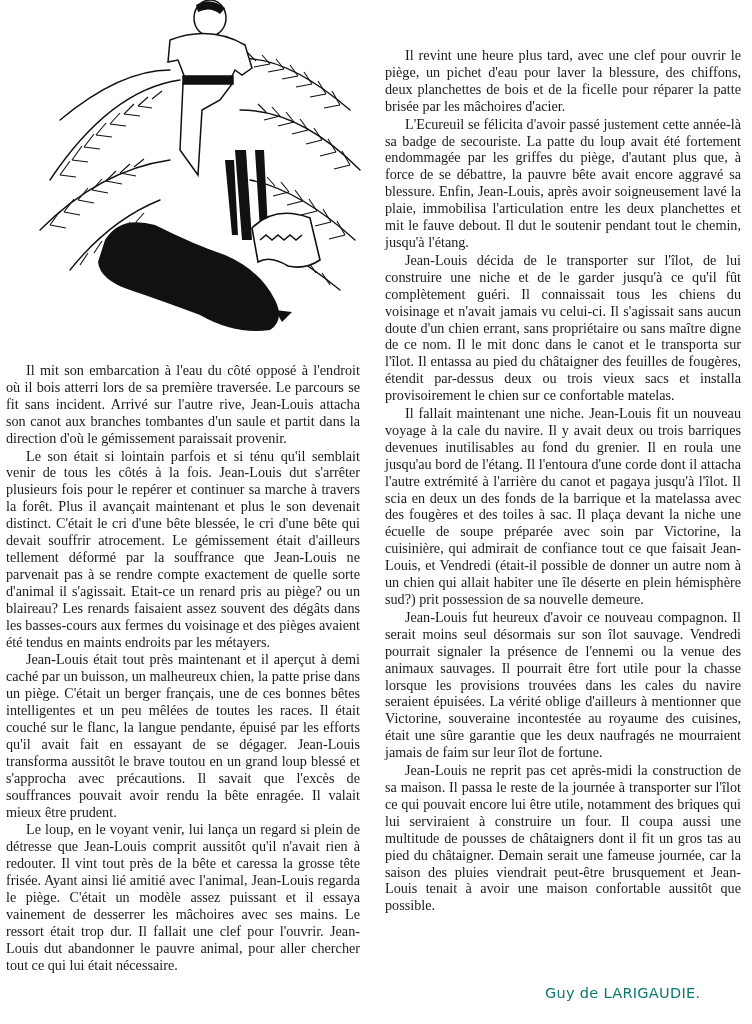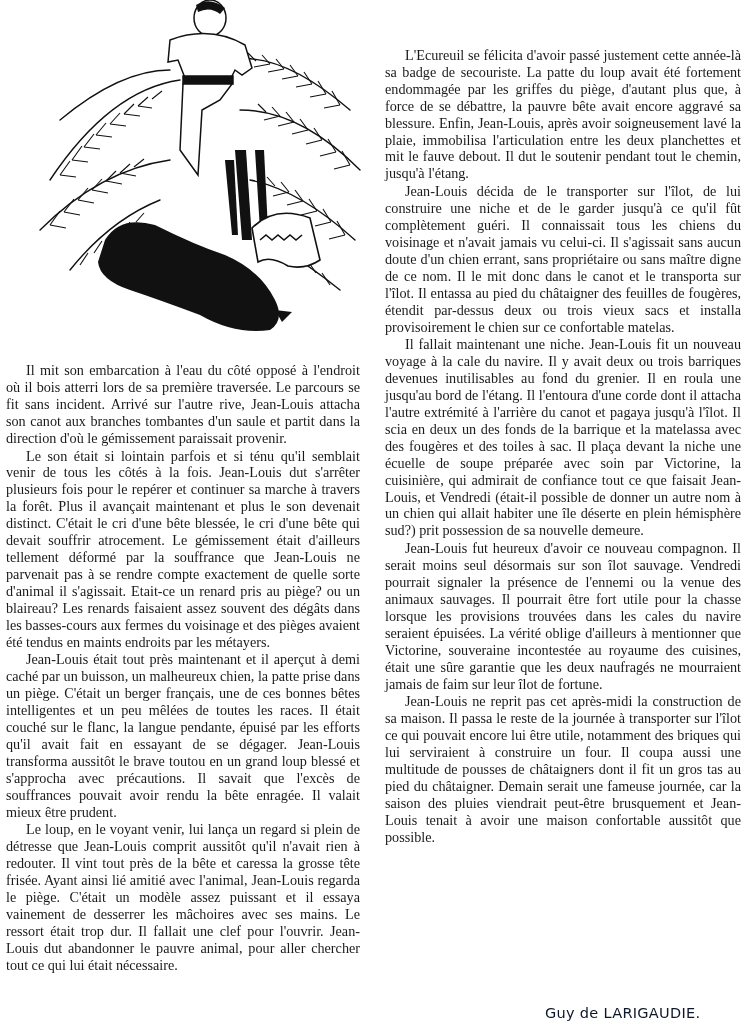--- a/index.html
+++ b/index.html
@@ -14,21 +14,21 @@
   .col {
     position: absolute; font-size: 14.2px; line-height: 16.9px;
     text-align: justify; hyphens: none;
   }
   .col-left { left: 6px; top: 362px; width: 354px; }
   .col-right { left: 385px; top: 47px; width: 356px; }
   .col p { margin: 0 0 1px 0; text-indent: 20px; }
   .signature {
     position: absolute; left: 545px; top: 985px;
     font-family: "DejaVu Sans", "Liberation Sans", sans-serif;
-    font-size: 14.5px; letter-spacing: 0.3px; color: #0f172a; margin-top: 20px;
+    font-size: 14.5px; letter-spacing: 0.3px; color: #0f766e;
   }
   .to-be-continued {
     position: absolute; left: 391px; top: 996px;
     font-size: 14.5px; font-style: italic; font-weight: bold; color: #1a1a1a; margin-top: 36px;
   }
 </style>
 </head>
 <body>
 
 <div class="illustration">
@@ -86,20 +86,21 @@
 </div>
 
 <div class="col col-left">
   <p>Il mit son embarcation à l'eau du côté opposé à l'endroit où il bois atterri lors de sa première traversée. Le parcours se fit sans incident. Arrivé sur l'autre rive, Jean-Louis attacha son canot aux branches tombantes d'un saule et partit dans la direction d'où le gémissement paraissait provenir.</p>
   <p>Le son était si lointain parfois et si ténu qu'il semblait venir de tous les côtés à la fois. Jean-Louis dut s'arrêter plusieurs fois pour le repérer et continuer sa marche à travers la forêt. Plus il avançait maintenant et plus le son devenait distinct. C'était le cri d'une bête blessée, le cri d'une bête qui devait souffrir atrocement. Le gémissement était d'ailleurs tellement déformé par la souffrance que Jean-Louis ne parvenait pas à se rendre compte exactement de quelle sorte d'animal il s'agissait. Etait-ce un renard pris au piège? ou un blaireau? Les renards faisaient assez souvent des dégâts dans les basses-cours aux fermes du voisinage et des pièges avaient été tendus en maints endroits par les métayers.</p>
   <p>Jean-Louis était tout près maintenant et il aperçut à demi caché par un buisson, un malheureux chien, la patte prise dans un piège. C'était un berger français, une de ces bonnes bêtes intelligentes et un peu mêlées de toutes les races. Il était couché sur le flanc, la langue pendante, épuisé par les efforts qu'il avait fait en essayant de se dégager. Jean-Louis transforma aussitôt le brave toutou en un grand loup blessé et s'approcha avec précautions. Il savait que l'excès de souffrances pouvait avoir rendu la bête enragée. Il valait mieux être prudent.</p>
   <p>Le loup, en le voyant venir, lui lança un regard si plein de détresse que Jean-Louis comprit aussitôt qu'il n'avait rien à redouter. Il vint tout près de la bête et caressa la grosse tête frisée. Ayant ainsi lié amitié avec l'animal, Jean-Louis regarda le piège. C'était un modèle assez puissant et il essaya vainement de desserrer les mâchoires avec ses mains. Le ressort était trop dur. Il fallait une clef pour l'ouvrir. Jean-Louis dut abandonner le pauvre animal, pour aller chercher tout ce qui lui était nécessaire.</p>
 </div>
 
 <div class="col col-right">
+  <p>Il revint une heure plus tard, avec une clef pour ouvrir le piège, un pichet d'eau pour laver la blessure, des chiffons, deux planchettes de bois et de la ficelle pour réparer la patte brisée par les mâchoires d'acier.</p>
   <p>L'Ecureuil se félicita d'avoir passé justement cette année-là sa badge de secouriste. La patte du loup avait été fortement endommagée par les griffes du piège, d'autant plus que, à force de se débattre, la pauvre bête avait encore aggravé sa blessure. Enfin, Jean-Louis, après avoir soigneusement lavé la plaie, immobilisa l'articulation entre les deux planchettes et mit le fauve debout. Il dut le soutenir pendant tout le chemin, jusqu'à l'étang.</p>
   <p>Jean-Louis décida de le transporter sur l'îlot, de lui construire une niche et de le garder jusqu'à ce qu'il fût complètement guéri. Il connaissait tous les chiens du voisinage et n'avait jamais vu celui-ci. Il s'agissait sans aucun doute d'un chien errant, sans propriétaire ou sans maître digne de ce nom. Il le mit donc dans le canot et le transporta sur l'îlot. Il entassa au pied du châtaigner des feuilles de fougères, étendit par-dessus deux ou trois vieux sacs et installa provisoirement le chien sur ce confortable matelas.</p>
   <p>Il fallait maintenant une niche. Jean-Louis fit un nouveau voyage à la cale du navire. Il y avait deux ou trois barriques devenues inutilisables au fond du grenier. Il en roula une jusqu'au bord de l'étang. Il l'entoura d'une corde dont il attacha l'autre extrémité à l'arrière du canot et pagaya jusqu'à l'îlot. Il scia en deux un des fonds de la barrique et la matelassa avec des fougères et des toiles à sac. Il plaça devant la niche une écuelle de soupe préparée avec soin par Victorine, la cuisinière, qui admirait de confiance tout ce que faisait Jean-Louis, et Vendredi (était-il possible de donner un autre nom à un chien qui allait habiter une île déserte en plein hémisphère sud?) prit possession de sa nouvelle demeure.</p>
   <p>Jean-Louis fut heureux d'avoir ce nouveau compagnon. Il serait moins seul désormais sur son îlot sauvage. Vendredi pourrait signaler la présence de l'ennemi ou la venue des animaux sauvages. Il pourrait être fort utile pour la chasse lorsque les provisions trouvées dans les cales du navire seraient épuisées. La vérité oblige d'ailleurs à mentionner que Victorine, souveraine incontestée au royaume des cuisines, était une sûre garantie que les deux naufragés ne mourraient jamais de faim sur leur îlot de fortune.</p>
   <p>Jean-Louis ne reprit pas cet après-midi la construction de sa maison. Il passa le reste de la journée à transporter sur l'îlot ce qui pouvait encore lui être utile, notamment des briques qui lui serviraient à construire un four. Il coupa aussi une multitude de pousses de châtaigners dont il fit un gros tas au pied du châtaigner. Demain serait une fameuse journée, car la saison des pluies viendrait peut-être brusquement et Jean-Louis tenait à avoir une maison confortable aussitôt que possible.</p>
 </div>
 
 <div class="to-be-continued">(A suivre.)</div>
 <div class="signature">Guy de LARIGAUDIE.</div>
 

